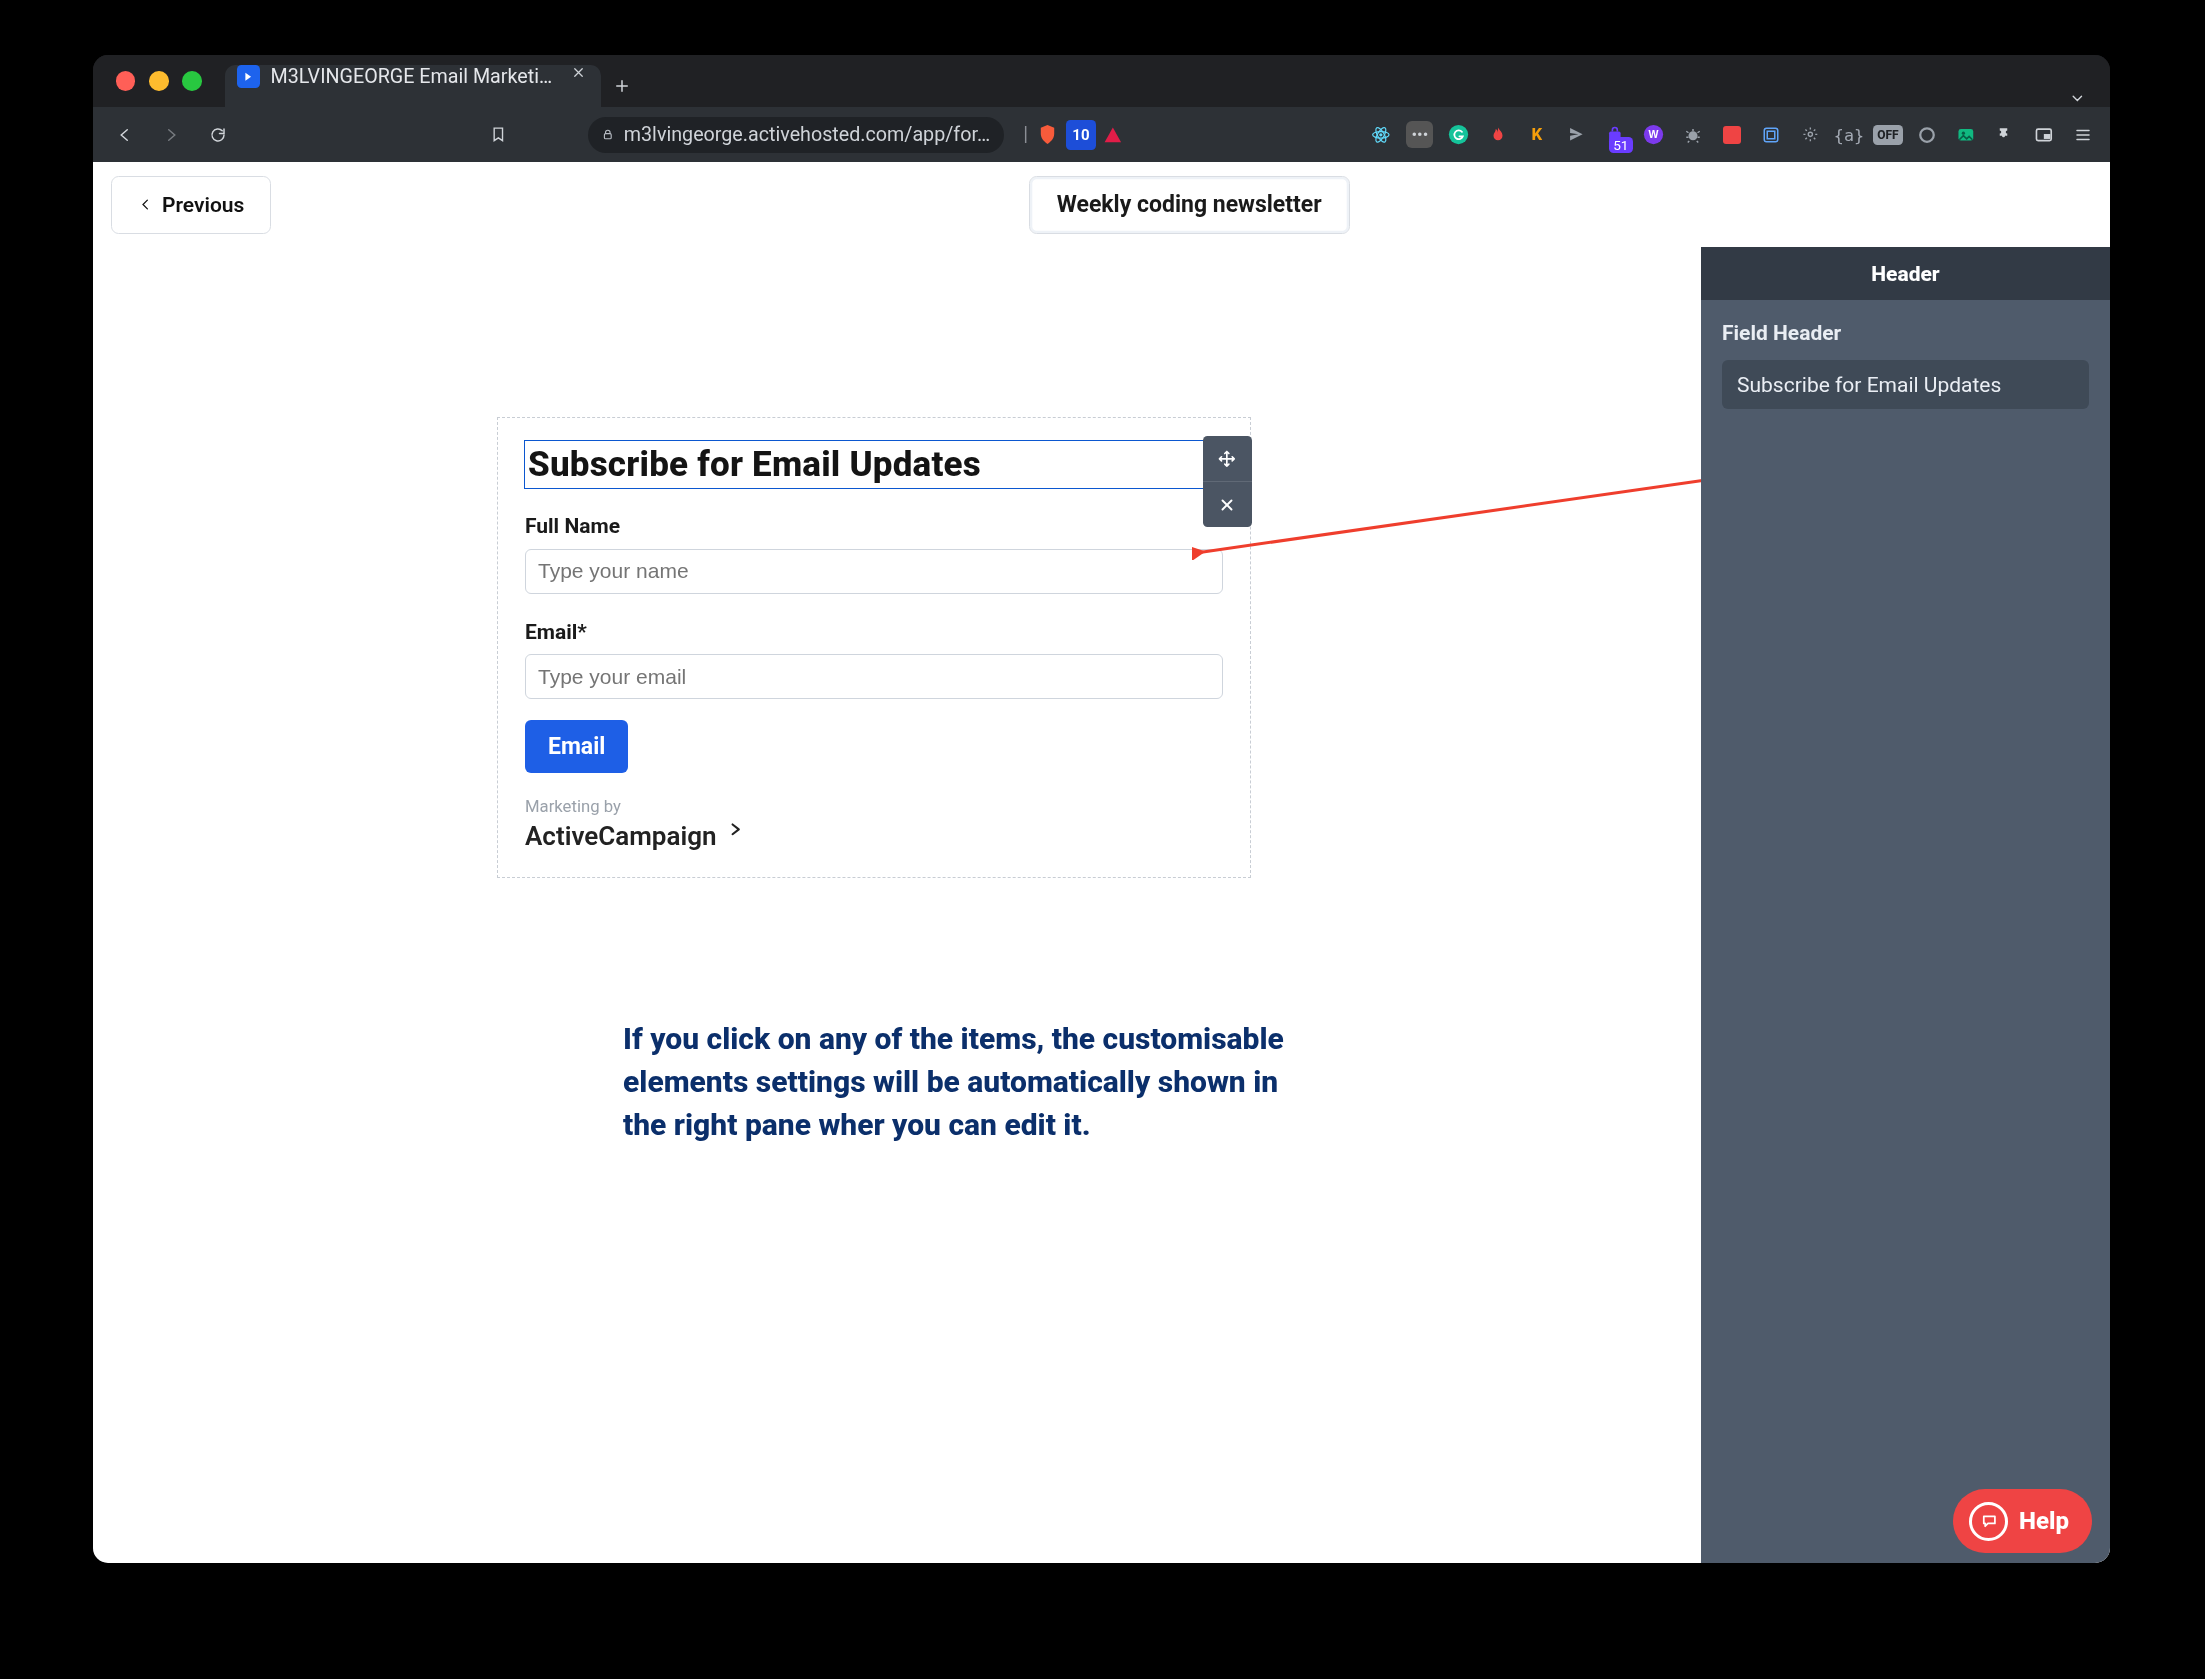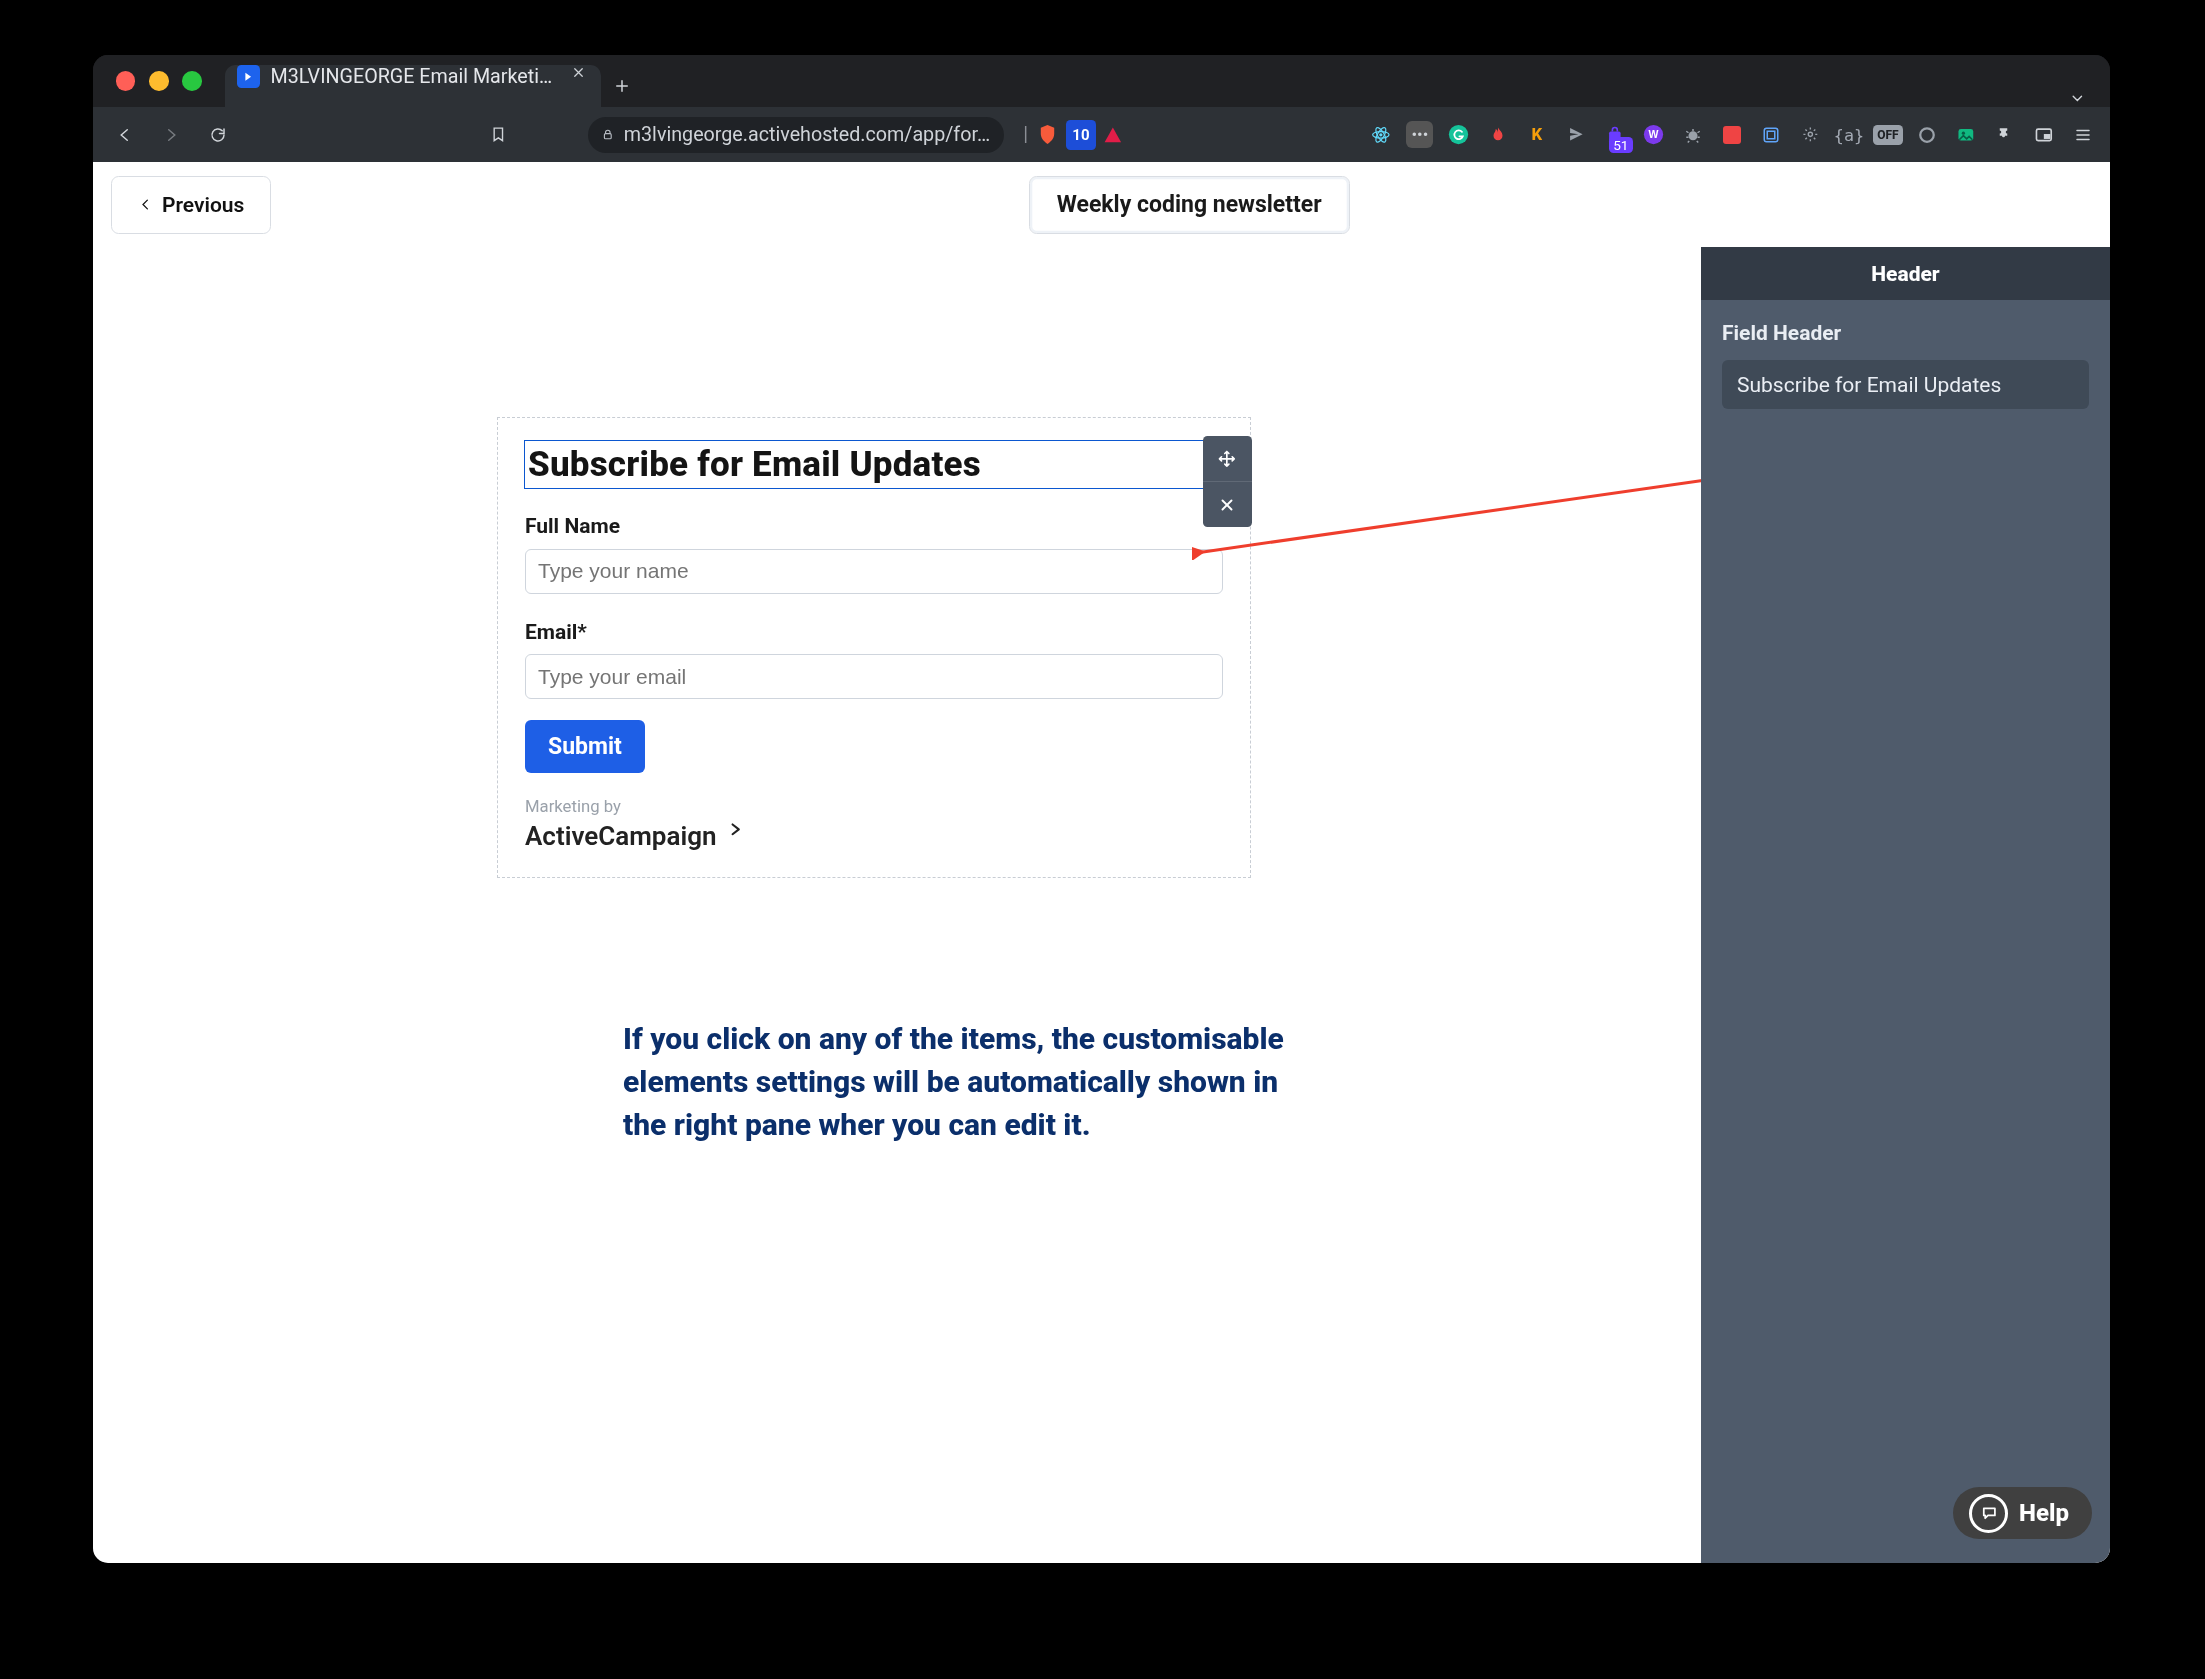--- a/index.html
+++ b/index.html
@@ -233,24 +233,24 @@
     background:#3f4a57;
     border-radius:6px;
     color:#eaeef4;
     display:flex; align-items:center;
     padding:0 15px;
     font-size:21px;
   }
   .help{
     position:absolute;
     right:18px;
-    bottom:24px;
-    height:52px;
+    bottom:10px;
+    height:64px;
     padding:0 23px 0 16.7px;
-    background:#404040;
+    background:#ef4444;
     color:#fff;
     border-radius:32px;
     display:flex; align-items:center; gap:10.6px;
     font-size:24px; font-weight:800;
   }
   .help .bubble{
     width:33px;height:33px;border-radius:50%;
     border:3px solid #fff;
     display:flex;align-items:center;justify-content:center;
   }
@@ -470,21 +470,21 @@
         </div>
         <div class="formpad">
           <div class="heading">Subscribe for Email Updates</div>
 
           <div class="flabel">Full Name</div>
           <input class="input" placeholder="Type your name" style="">
 
           <div class="flabel">Email*</div>
           <input class="input" placeholder="Type your email" style="">
 
-          <div class="submit">Submit</div>
+          <div class="submit">Email</div>
 
           <div class="mk">Marketing by</div>
           <div class="aclogo">
             <span>ActiveCampaign</span>
             <span class="gt">
               <svg viewBox="0 0 24 24" width="16.7" height="16.7">
                   <path d="M8 5l9 7-9 7" stroke="#222" stroke-width="3" fill="none" stroke-linecap="round" stroke-linejoin="round"></path>
                 </svg>
             </span>
           </div>

